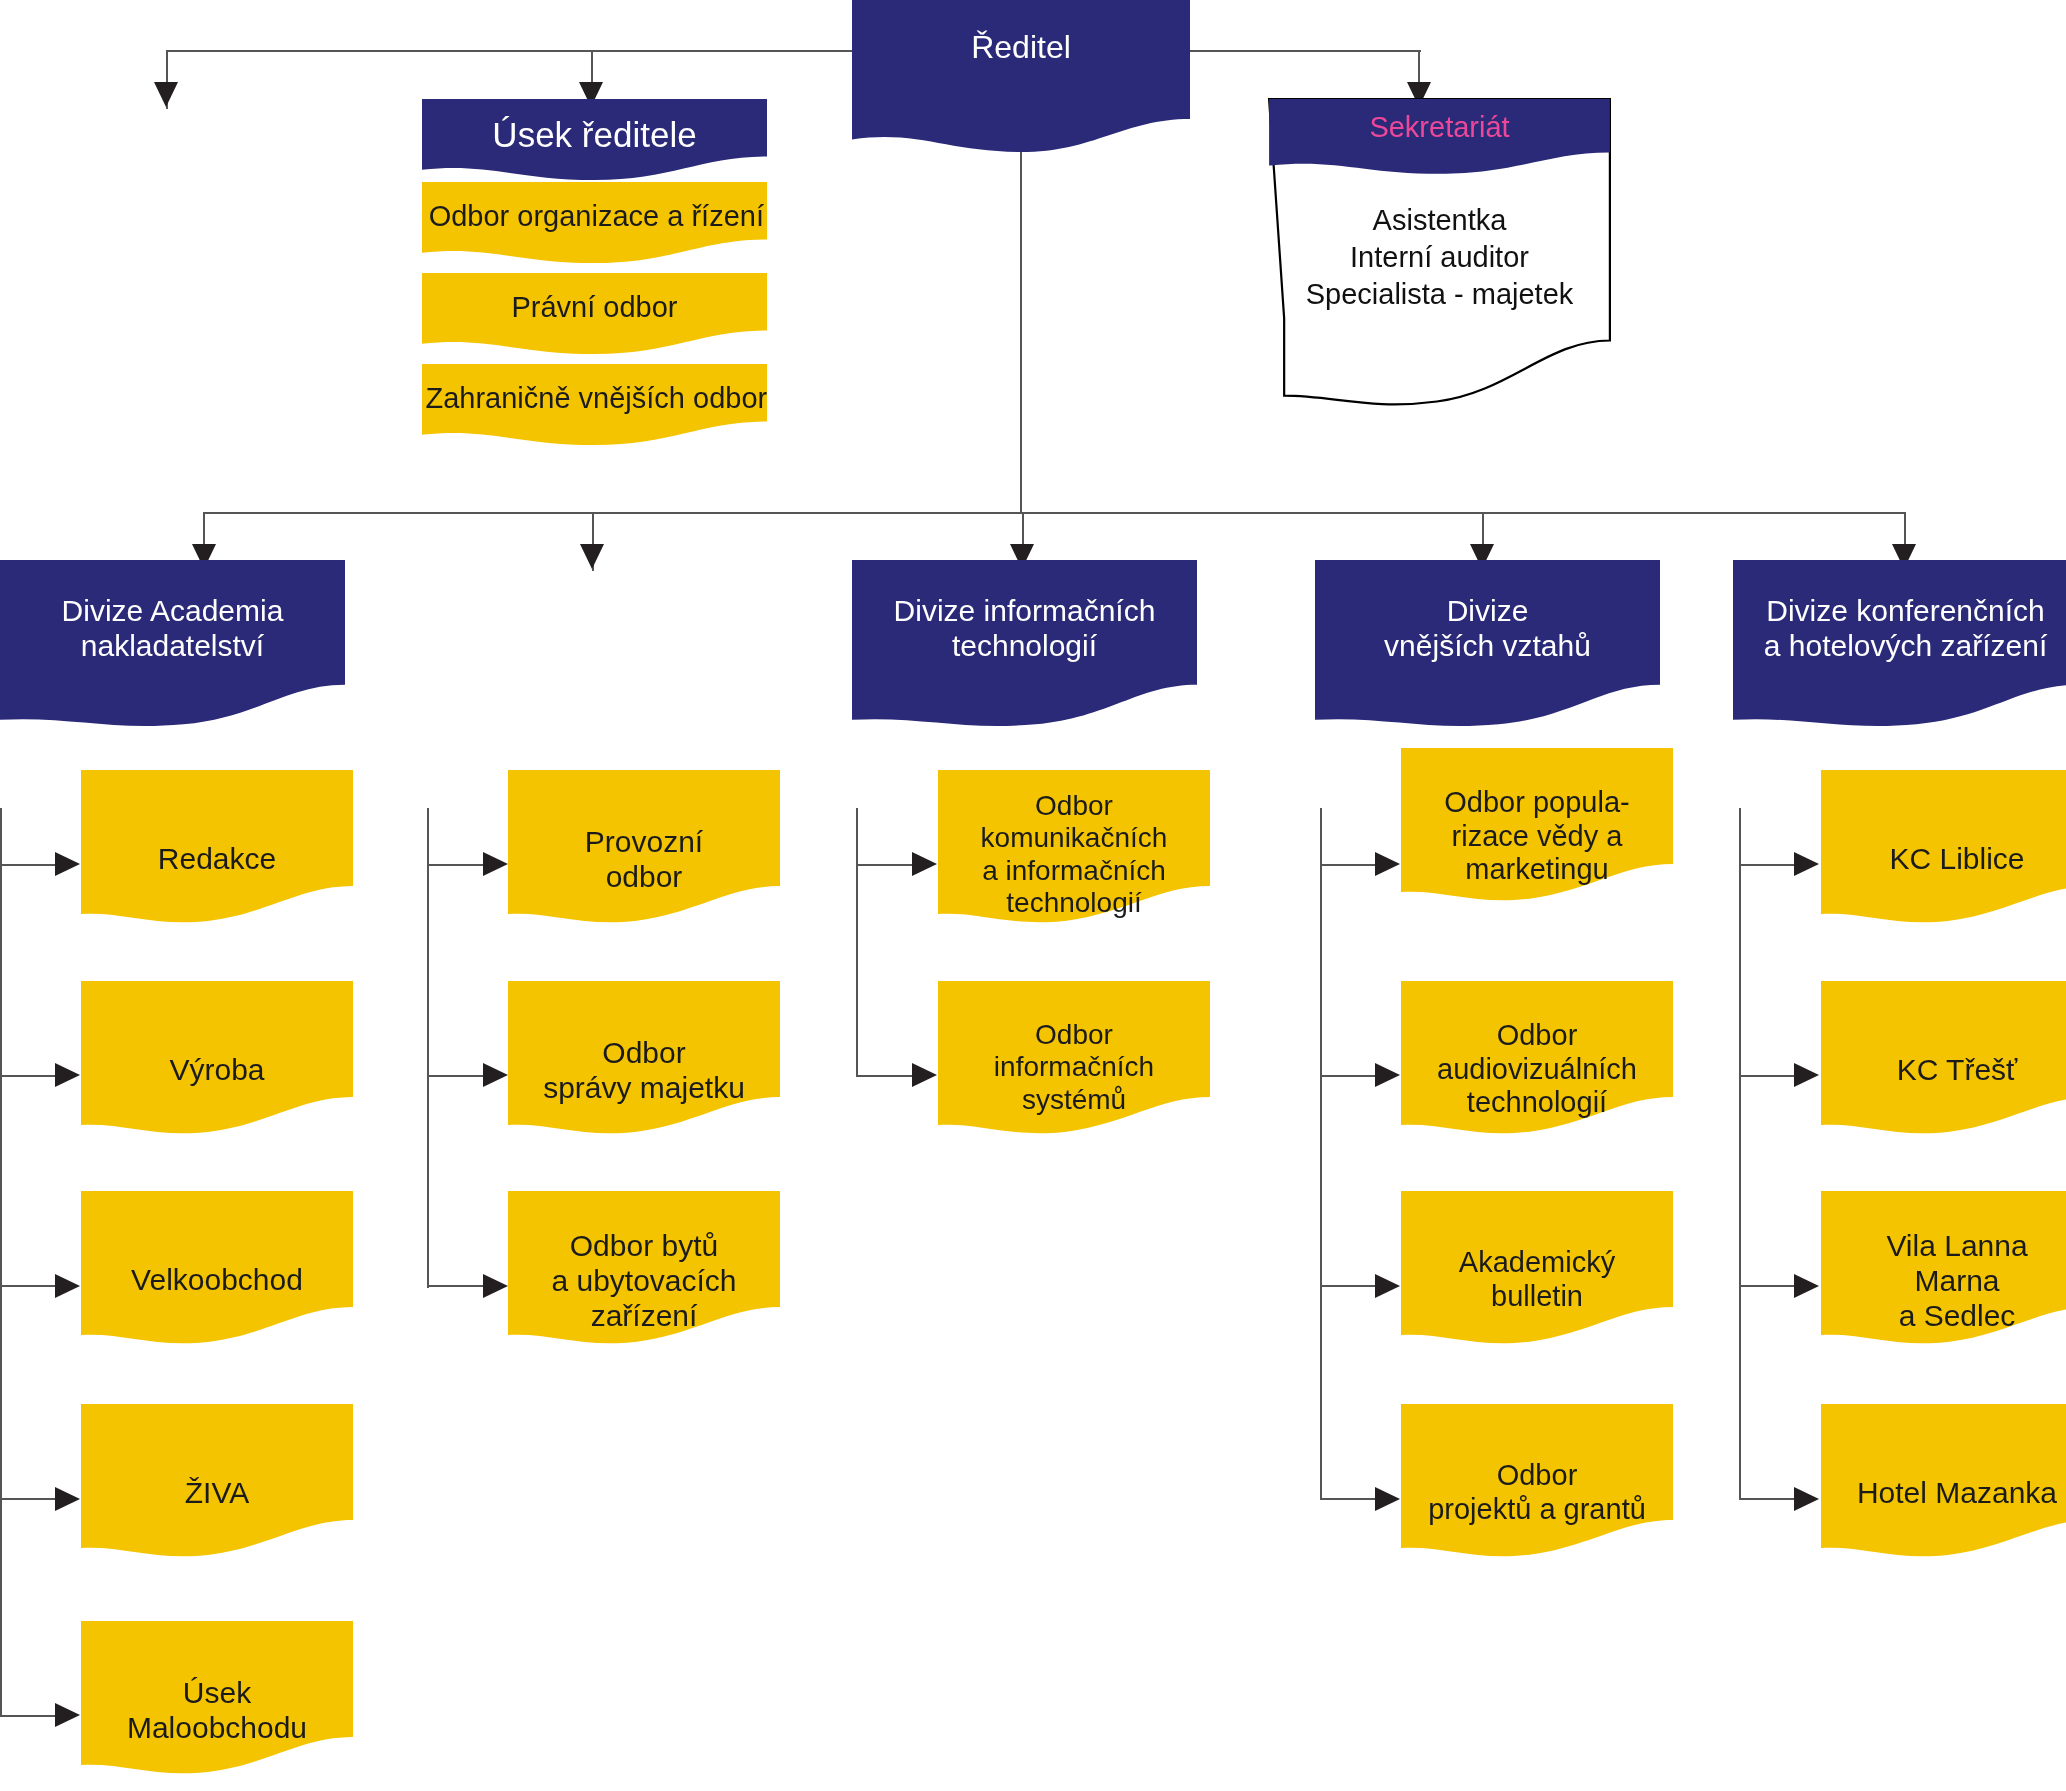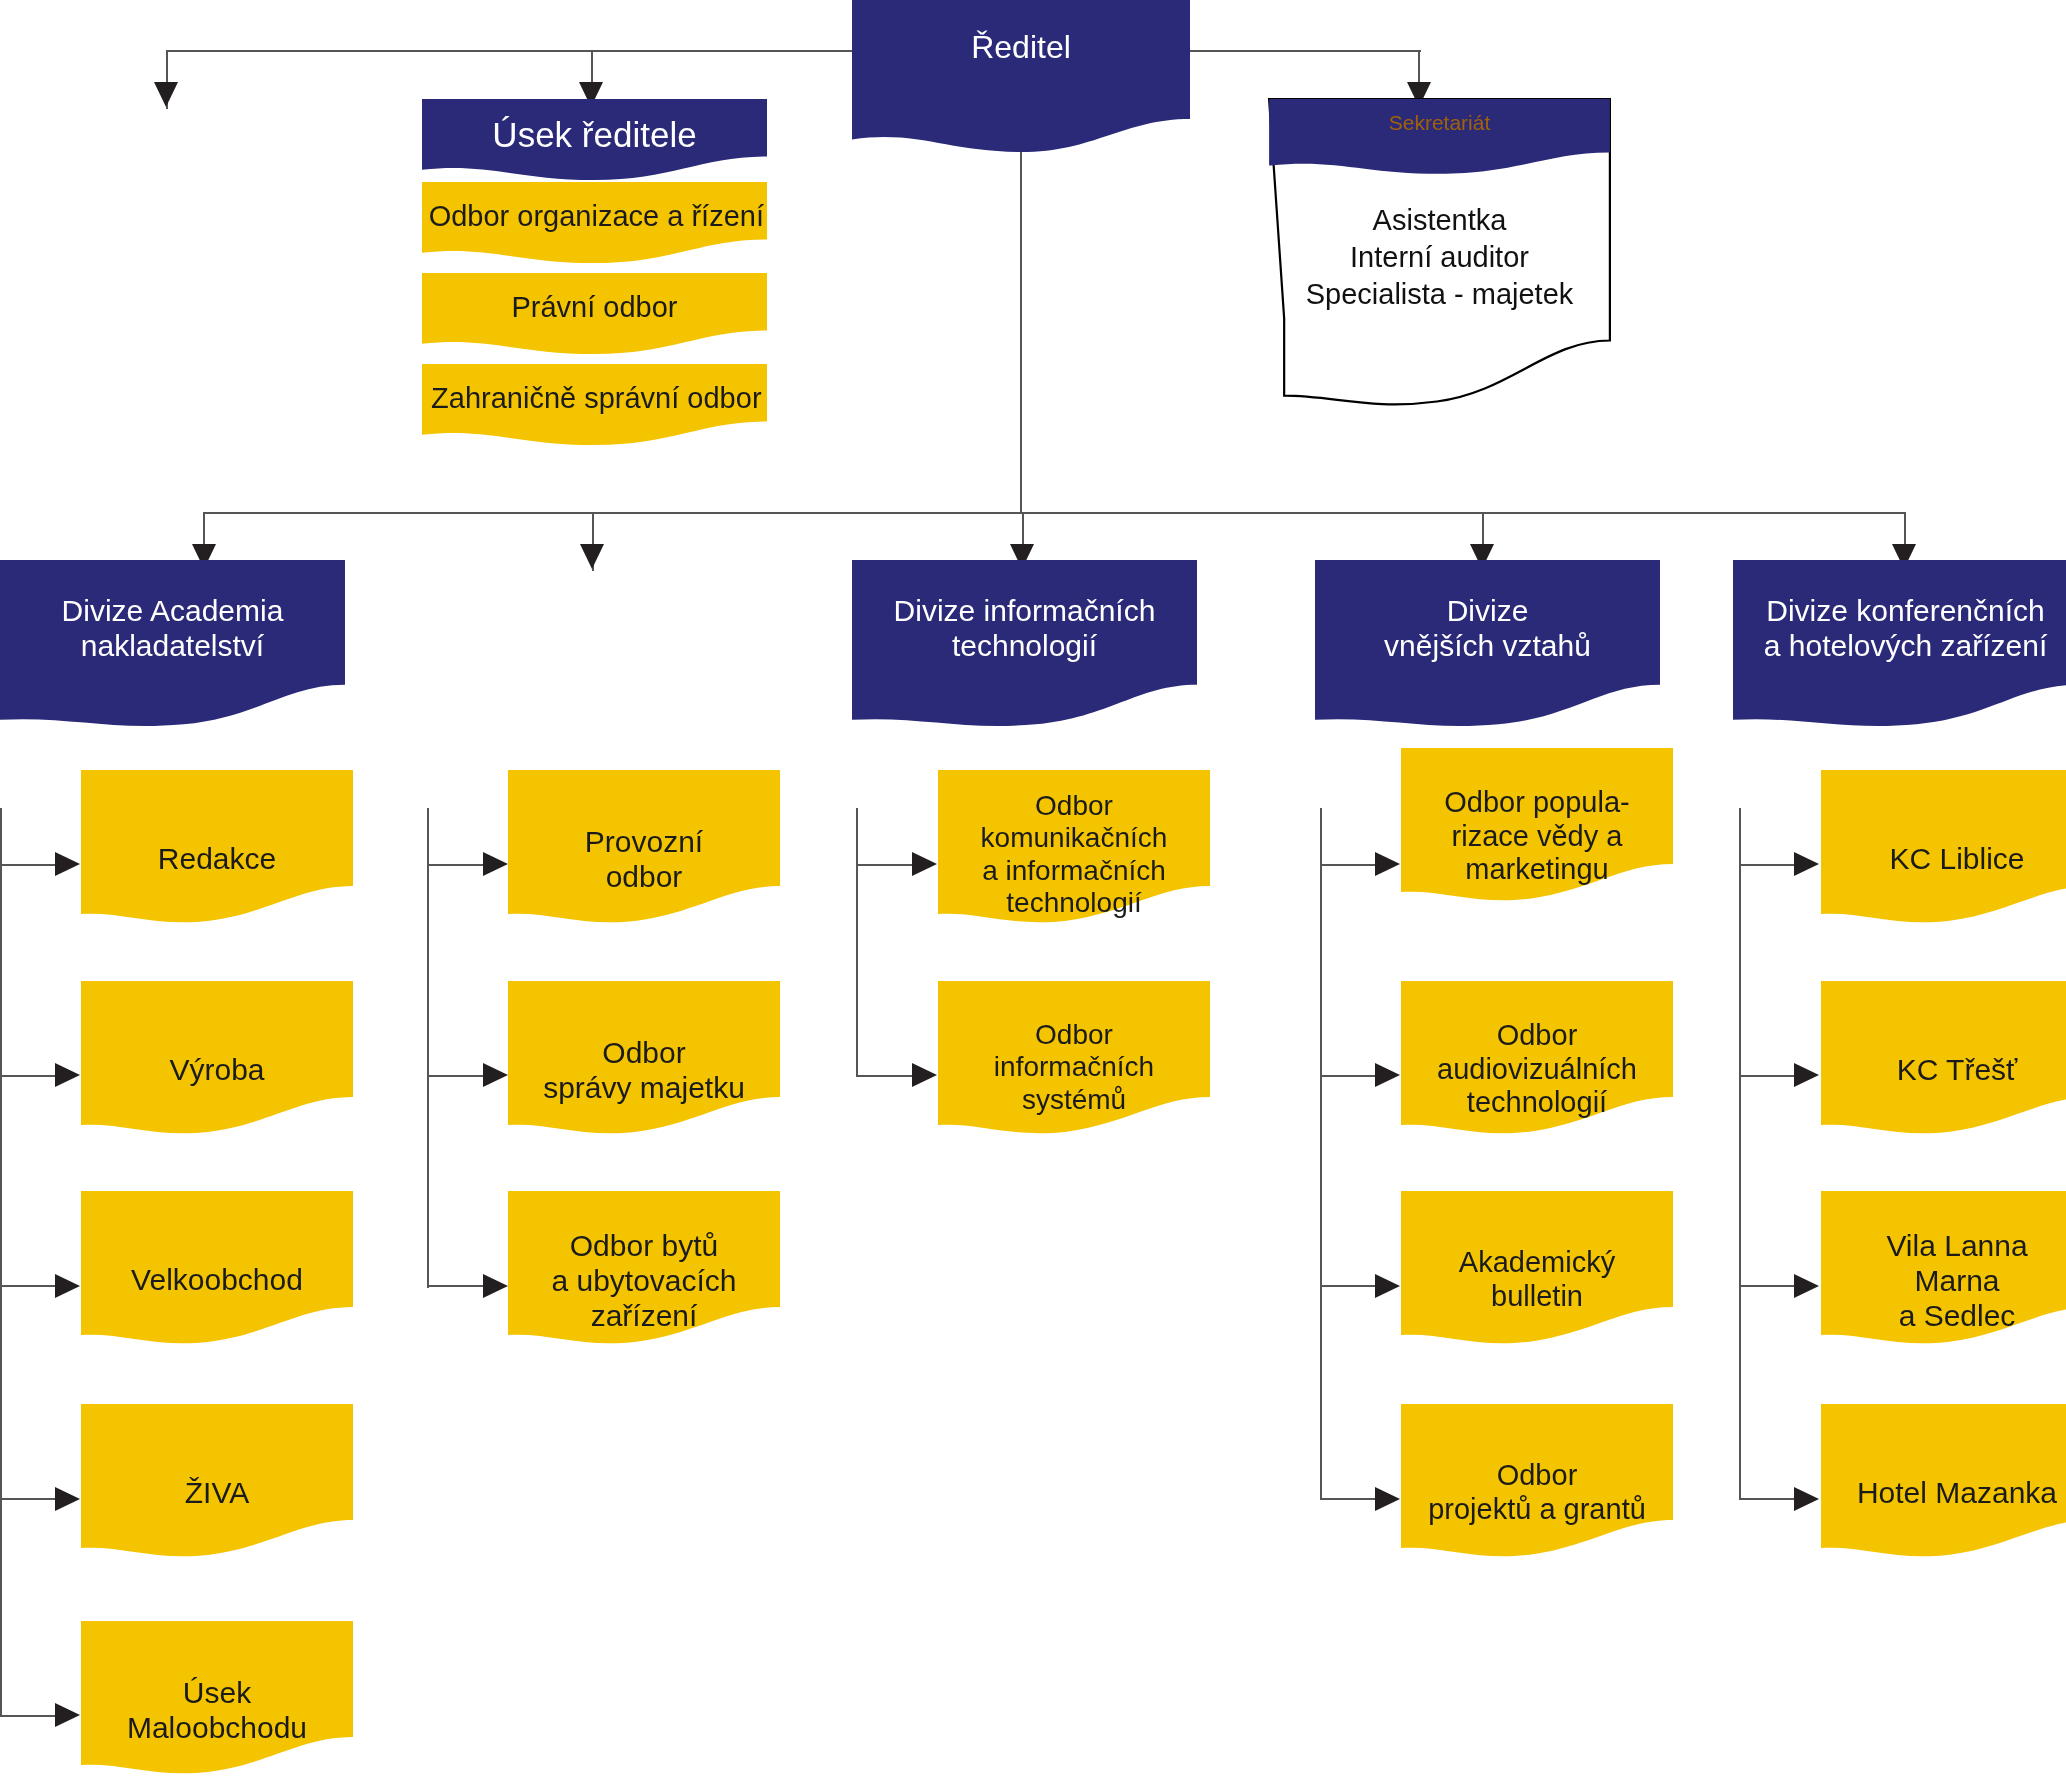--- a/index.html
+++ b/index.html
@@ -169,29 +169,29 @@
     <svg class="wave" viewBox="0 0 470 118" preserveAspectRatio="none">
       <path d="M0,0 L470,0 L470,78 C380,78 340,110 235,110 C130,110 90,86 0,96 Z" fill="#F5C400"></path>
     </svg>
     <div class="label" style="top:17.6px; font-size:29px;">Právní odbor</div>
   </div>
 
   <div class="node gold" style="left:422px; top:364px; width:345px; height:87px;">
     <svg class="wave" viewBox="0 0 470 118" preserveAspectRatio="none">
       <path d="M0,0 L470,0 L470,78 C380,78 340,110 235,110 C130,110 90,86 0,96 Z" fill="#F5C400"></path>
     </svg>
-    <div class="label" style="top:17.6px; font-size:29px; white-space:nowrap; left:-2.2px; width:353px;">Zahraničně správní odbor</div>
+    <div class="label" style="top:17.6px; font-size:29px; white-space:nowrap; left:-2.2px; width:353px;">Zahraničně vnějších odbor</div>
   </div>
 
   <div class="node plain" style="left:1268px; top:98px; width:343px; height:316px;">
     <svg class="wave" viewBox="0 0 467 430" preserveAspectRatio="none">
       <path d="M1.5,1.5 L465.5,1.5 L465.5,330 C380,330 330,400 230,413 C140,425 90,405 22,405 L22,300 Z" fill="#ffffff" stroke="#000000" stroke-width="3"></path>
       <path d="M1.5,1.5 L465.5,1.5 L465.5,74 C380,74 340,103 233,103 C130,103 90,82 1.5,92 Z" fill="#2B2A78"></path>
     </svg>
-    <div class="label" style="top:13.2px; font-size:21px; color:#a16207;">Sekretariát</div>
+    <div class="label" style="top:13.2px; font-size:29px; color:#ec4899;">Sekretariát</div>
     <div class="label" style="top:104px; font-size:29px; line-height:1.28; color:#111111;">Asistentka
 Interní auditor
 Specialista - majetek</div>
   </div>
 
   <div class="node navy" style="left:0px; top:560px; width:345px; height:176px;">
     <svg class="wave" viewBox="0 0 470 240" preserveAspectRatio="none">
       <path d="M0,0 L470,0 L470,170 C390,170 350,215 250,224 C150,233 95,213 0,218 Z" fill="#2B2A78"></path>
     </svg>
     <div class="label" style="top:34px; font-size:30px;">Divize Academia

